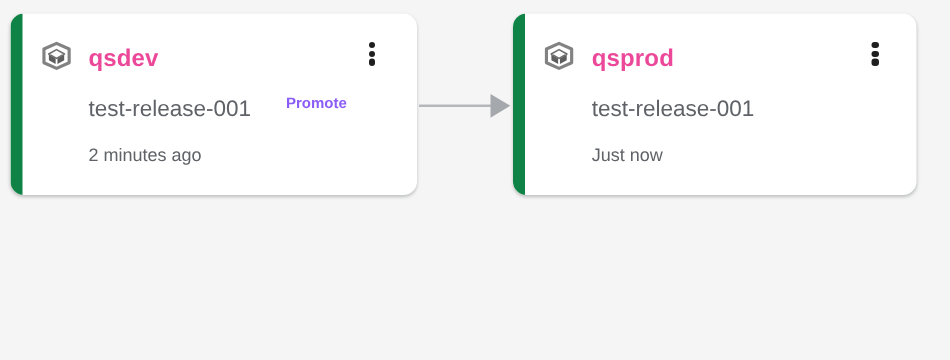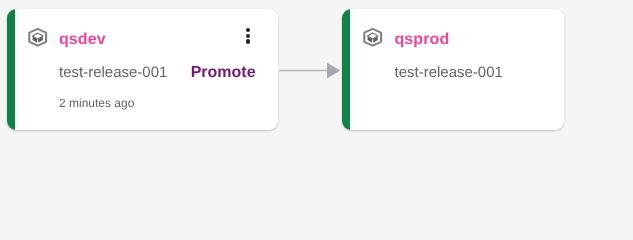--- a/index.html
+++ b/index.html
@@ -3,26 +3,26 @@
 <meta charset="utf-8">
 <style>
   html,body{margin:0;padding:0;}
   body{width:633px;height:147px;background:#F5F5F5;font-family:"Liberation Sans",sans-serif;overflow:hidden;
         -webkit-font-smoothing:antialiased;text-rendering:geometricPrecision;}
   .stage{position:relative;width:633px;height:147px;transform:translateZ(0);}
   .card{position:absolute;top:9px;height:121px;background:#fff;border-radius:9px;
         box-shadow:0 1px 2px 0 rgba(60,64,67,.20),0 1px 3px 0 rgba(60,64,67,.10);overflow:hidden;}
   .bar{position:absolute;left:0;top:0;bottom:0;width:8.3px;background:#0F8345;}
   .card-1{left:6.7px;width:271.3px;}
-  .card-2{left:342.2px;width:222px;}
+  .card-2{left:342.2px;width:269px;}
   .icon{position:absolute;left:20px;top:18px;}
   .title{position:absolute;left:52.3px;top:22px;font-size:16px;font-weight:bold;color:#ec4899;letter-spacing:.1px;}
   .row2{position:absolute;left:52.3px;top:55px;font-size:15px;color:#5F6368;}
   .row3{position:absolute;left:52.3px;top:87px;font-size:12px;color:#5F6368;}
-  .promote{position:absolute;left:184px;top:55px;font-size:16px;font-weight:bold;color:#701a75;cursor:pointer;}
+  .promote{position:absolute;left:184px;top:55px;font-size:10px;font-weight:bold;color:#8b5cf6;cursor:pointer;}
   .kebab{position:absolute;left:239.3px;top:18.6px;width:4.3px;}
   .kebab i{display:block;width:4.3px;height:4.3px;border-radius:50%;background:#1F1F1F;margin-bottom:1.65px;}
   .kebab i+i{margin-top:0.2px;}
   .arrow{position:absolute;left:279px;top:62px;}
 </style>
 </head>
 <body>
 
 <div class="stage">
   <div class="card card-1">
@@ -52,19 +52,20 @@
   <div class="card card-2">
     <div class="bar"></div>
     <svg class="icon" width="21" height="21" viewBox="0 0 21 21">
       <path d="M10.7 1.9 L19.1 5.65 V14.85 L10.7 18.6 L2.3 14.85 V5.65 Z" fill="none" stroke="#828282" stroke-width="2.1" stroke-linejoin="round"></path>
       <path d="M5.6 9.4 L10.1 12.0 V15.7 L5.6 13.1 Z" fill="#5E5E5E"></path>
       <path d="M15.8 9.4 L11.3 12.0 V15.7 L15.8 13.1 Z" fill="#5E5E5E"></path>
       <path d="M10.7 6.05 L15.95 9.0 L10.7 11.95 L5.45 9.0 Z" fill="#FCFCFC" stroke="#6E6E6E" stroke-width="1.05" stroke-linejoin="round"></path>
     </svg>
     <div class="title">qsprod</div>
     <div class="row2">test-release-001</div>
+    <div class="row3">Just now</div>
     <div class="kebab">
         <i></i>
         <i></i>
         <i></i>
       </div>
   </div>
 </div>
 
 </body></html>

